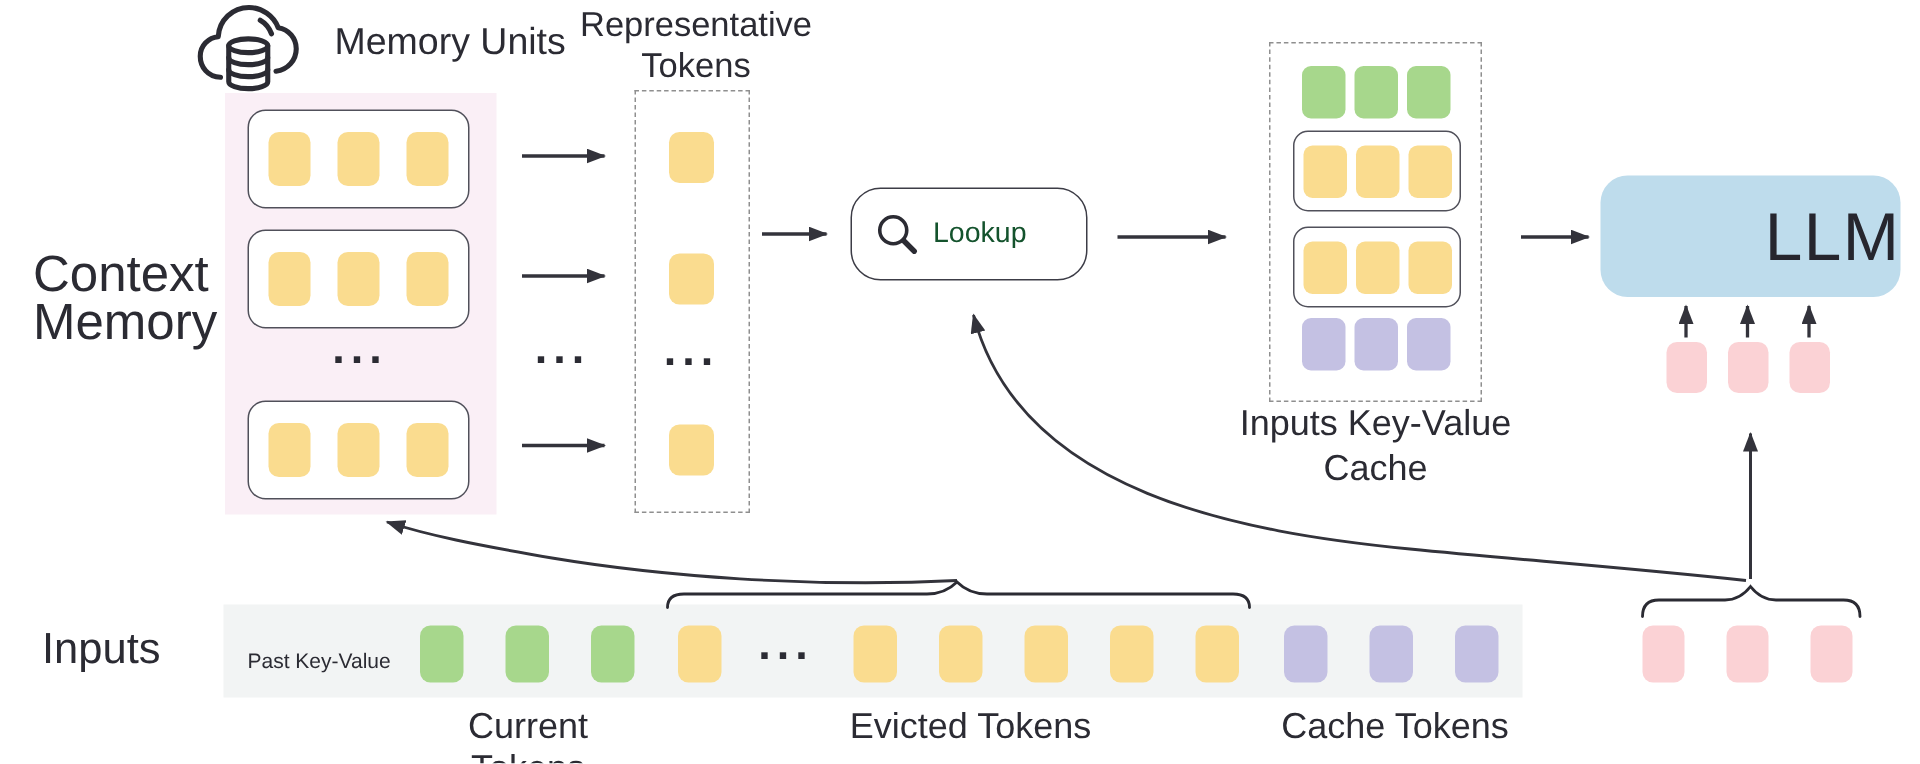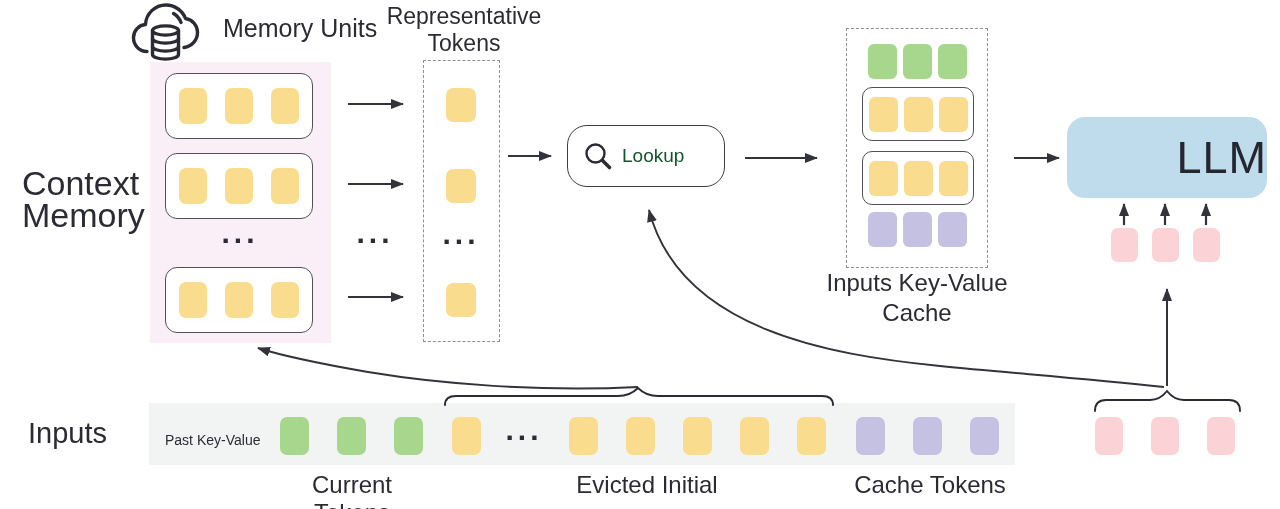--- a/index.html
+++ b/index.html
@@ -181,21 +181,21 @@
         <div class="token" style="background: rgb(196, 193, 227);"></div>
       </div>
   </div>
   <div class="tgroup current-tokens">
       <div class="token" style="background: rgb(251, 210, 213);"></div>
       <div class="token" style="background: rgb(251, 210, 213);"></div>
       <div class="token" style="background: rgb(251, 210, 213);"></div>
     </div>
 
   <div class="bottom-label" style="left:272px;width:160px">Current Tokens</div>
-  <div class="bottom-label" style="left:557px;width:180px">Evicted Initial</div>
+  <div class="bottom-label" style="left:557px;width:180px">Evicted Tokens</div>
   <div class="bottom-label" style="left:850px;width:160px">Cache Tokens</div>
 
   <svg class="overlay" viewBox="0 0 1280 509">
     <defs>
       <marker id="ah" markerUnits="userSpaceOnUse" markerWidth="14" markerHeight="11" refX="12" refY="5" orient="auto">
         <path d="M0,0 L13,5 L0,10 Z" fill="#33333b"></path>
       </marker>
     </defs>
 
     <g transform="translate(133,4)" stroke="#2b2b33" stroke-width="3.4" fill="none" stroke-linecap="round" stroke-linejoin="round">

